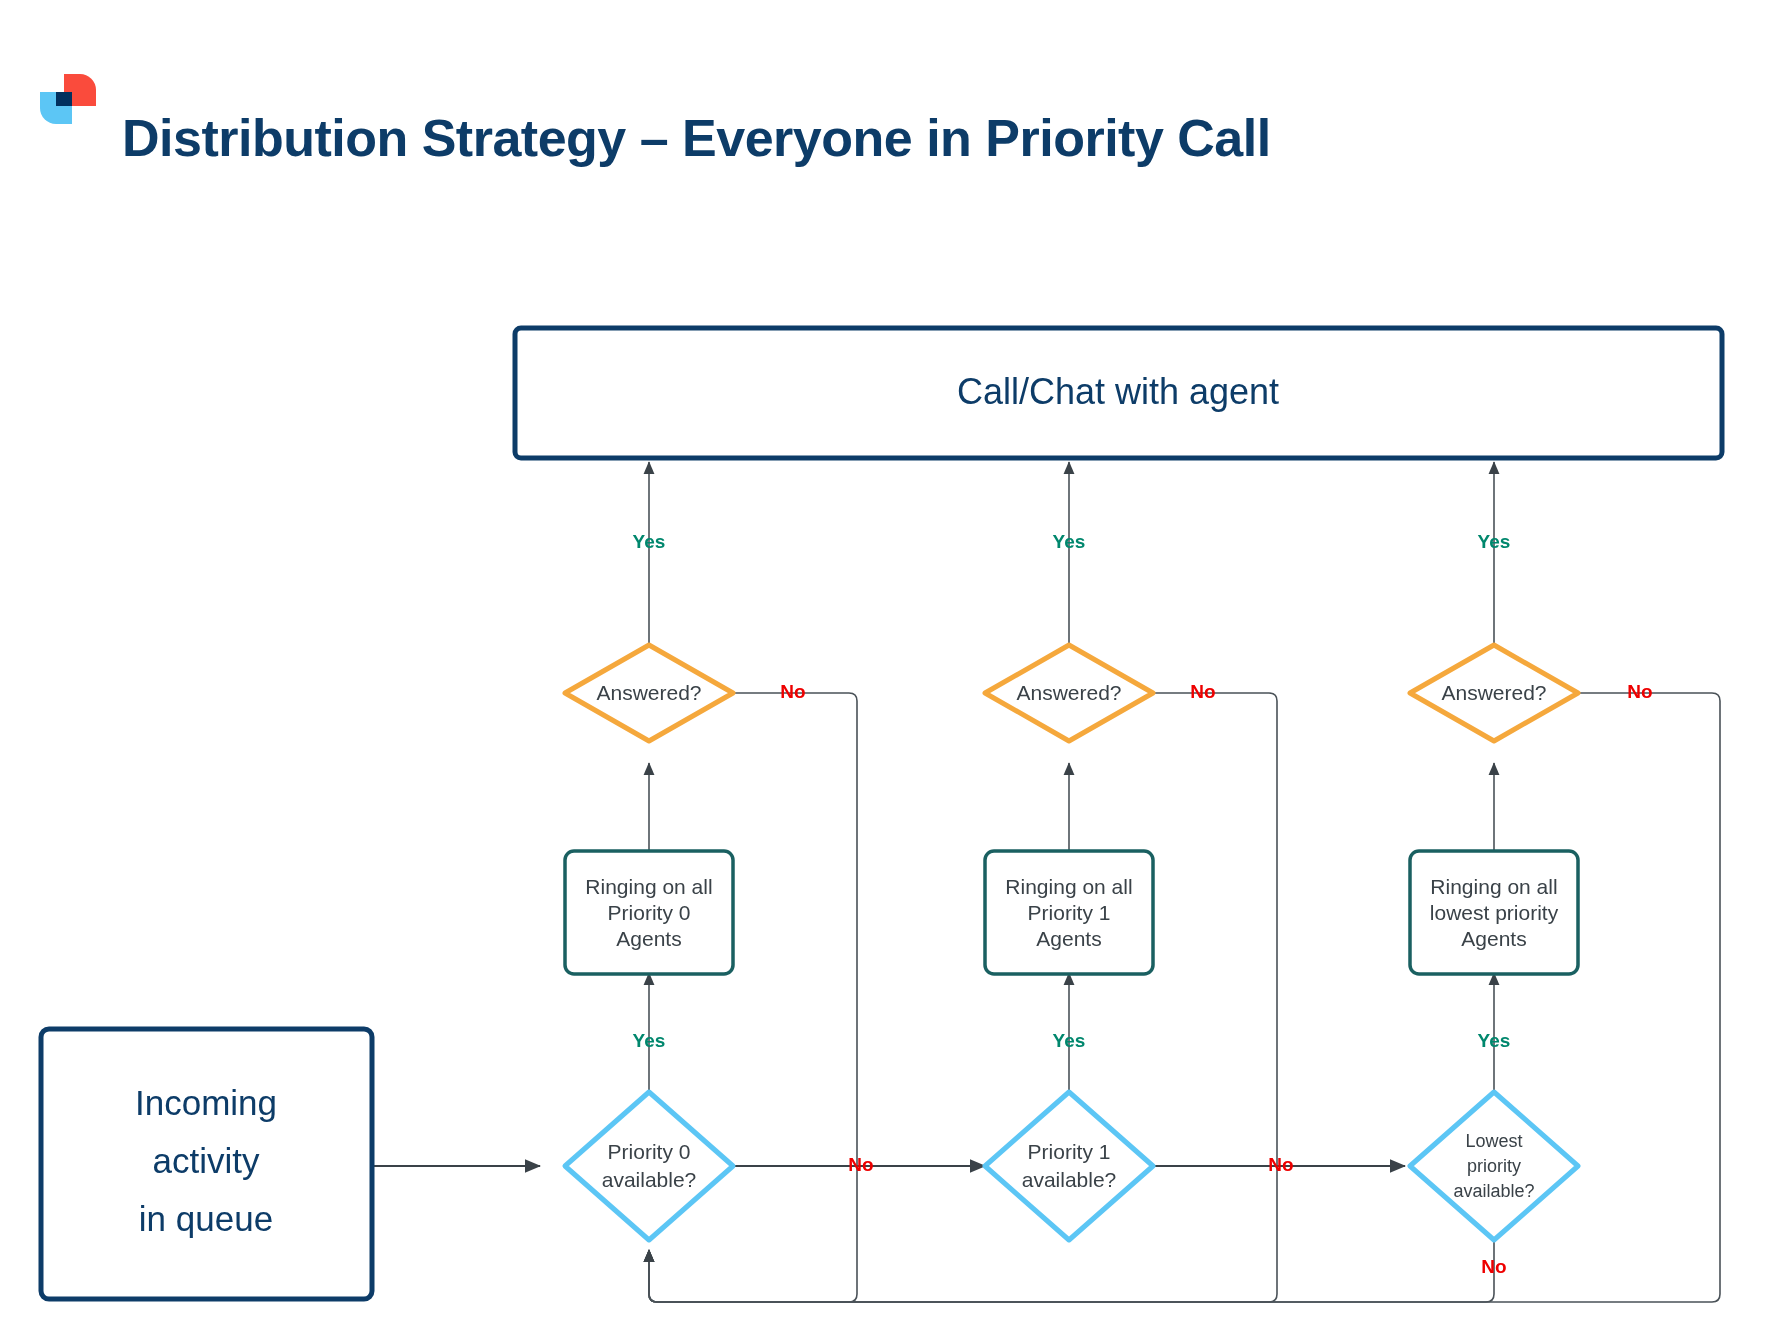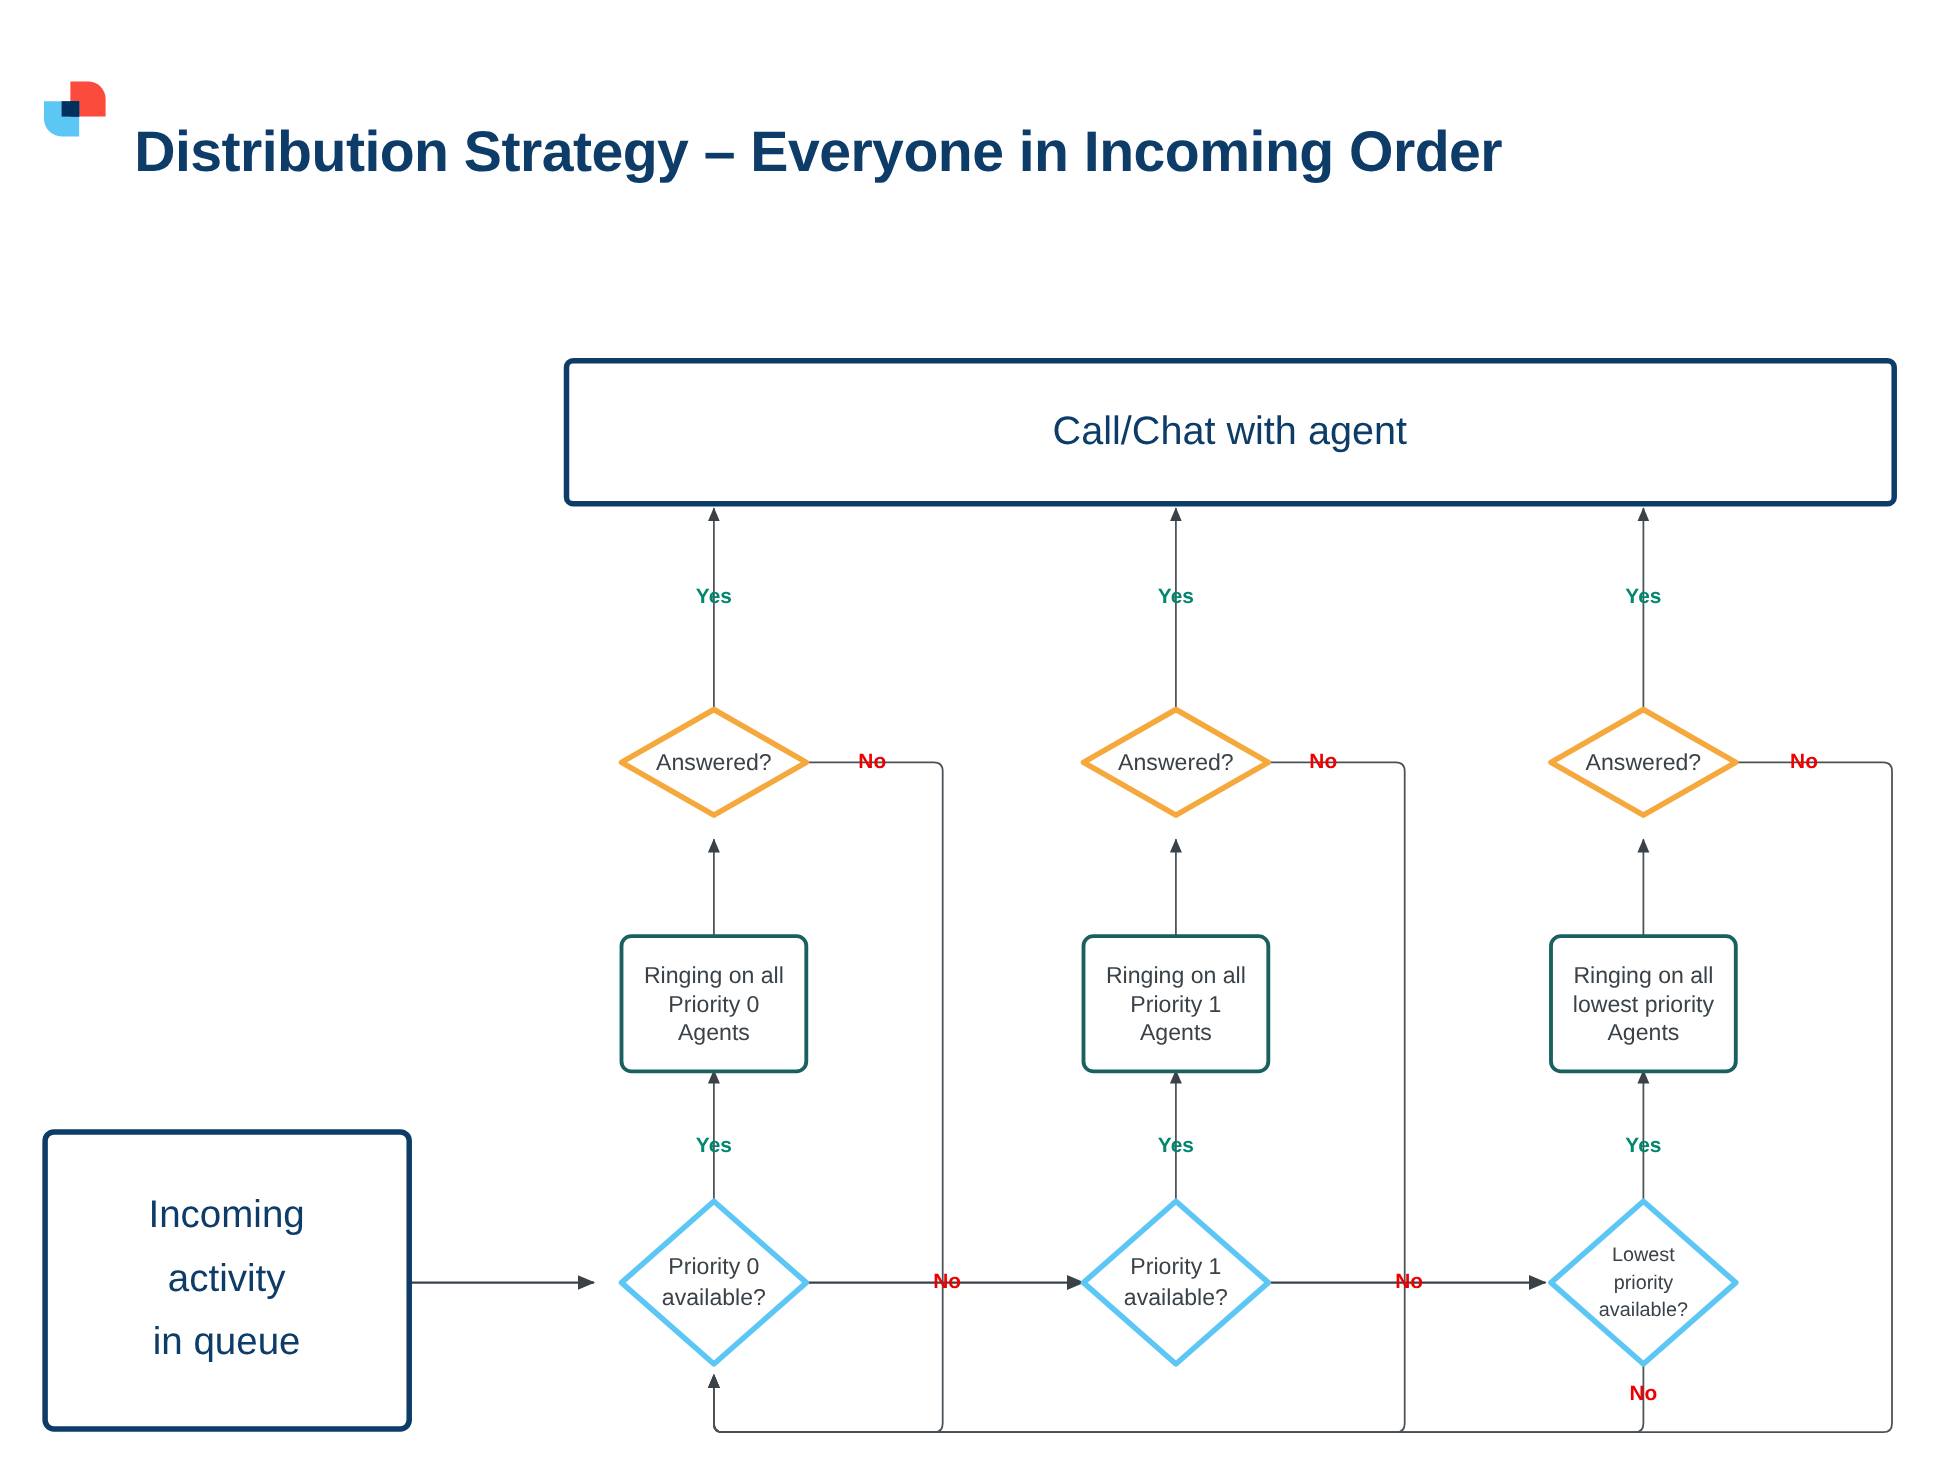--- a/index.html
+++ b/index.html
@@ -87,21 +87,21 @@
 
     <path d="M30 6 H46 A16 16 0 0 1 62 22 V38 H30 Z" fill="#fa4b3c"></path>
 
     <path d="M6 24 H38 V56 H22 A16 16 0 0 1 6 40 Z" fill="#5cc6f5"></path>
 
     <rect x="30" y="24" width="8" height="14" fill="#01305e"></rect>
     <rect x="22" y="24" width="16" height="14" fill="#01305e"></rect>
   </svg>
 </div>
 
-<div id="page-title">Distribution Strategy – Everyone in Incoming Order</div>
+<div id="page-title">Distribution Strategy – Everyone in Priority Call</div>
 
 <svg id="diagram" viewBox="0 0 1771 1330" xmlns="http://www.w3.org/2000/svg">
   <defs>
     <marker id="arrowhead" markerWidth="9" markerHeight="9" refX="7.5" refY="4" orient="auto" markerUnits="strokeWidth">
       <path d="M0,0.6 L8,4 L0,7.4 z" fill="#3a4248"></path>
     </marker>
     <marker id="arrowhead-thin" markerWidth="9" markerHeight="9" refX="7.5" refY="4" orient="auto" markerUnits="strokeWidth">
       <path d="M0,0.6 L8,4 L0,7.4 z" fill="#3a4248"></path>
     </marker>
   </defs>

